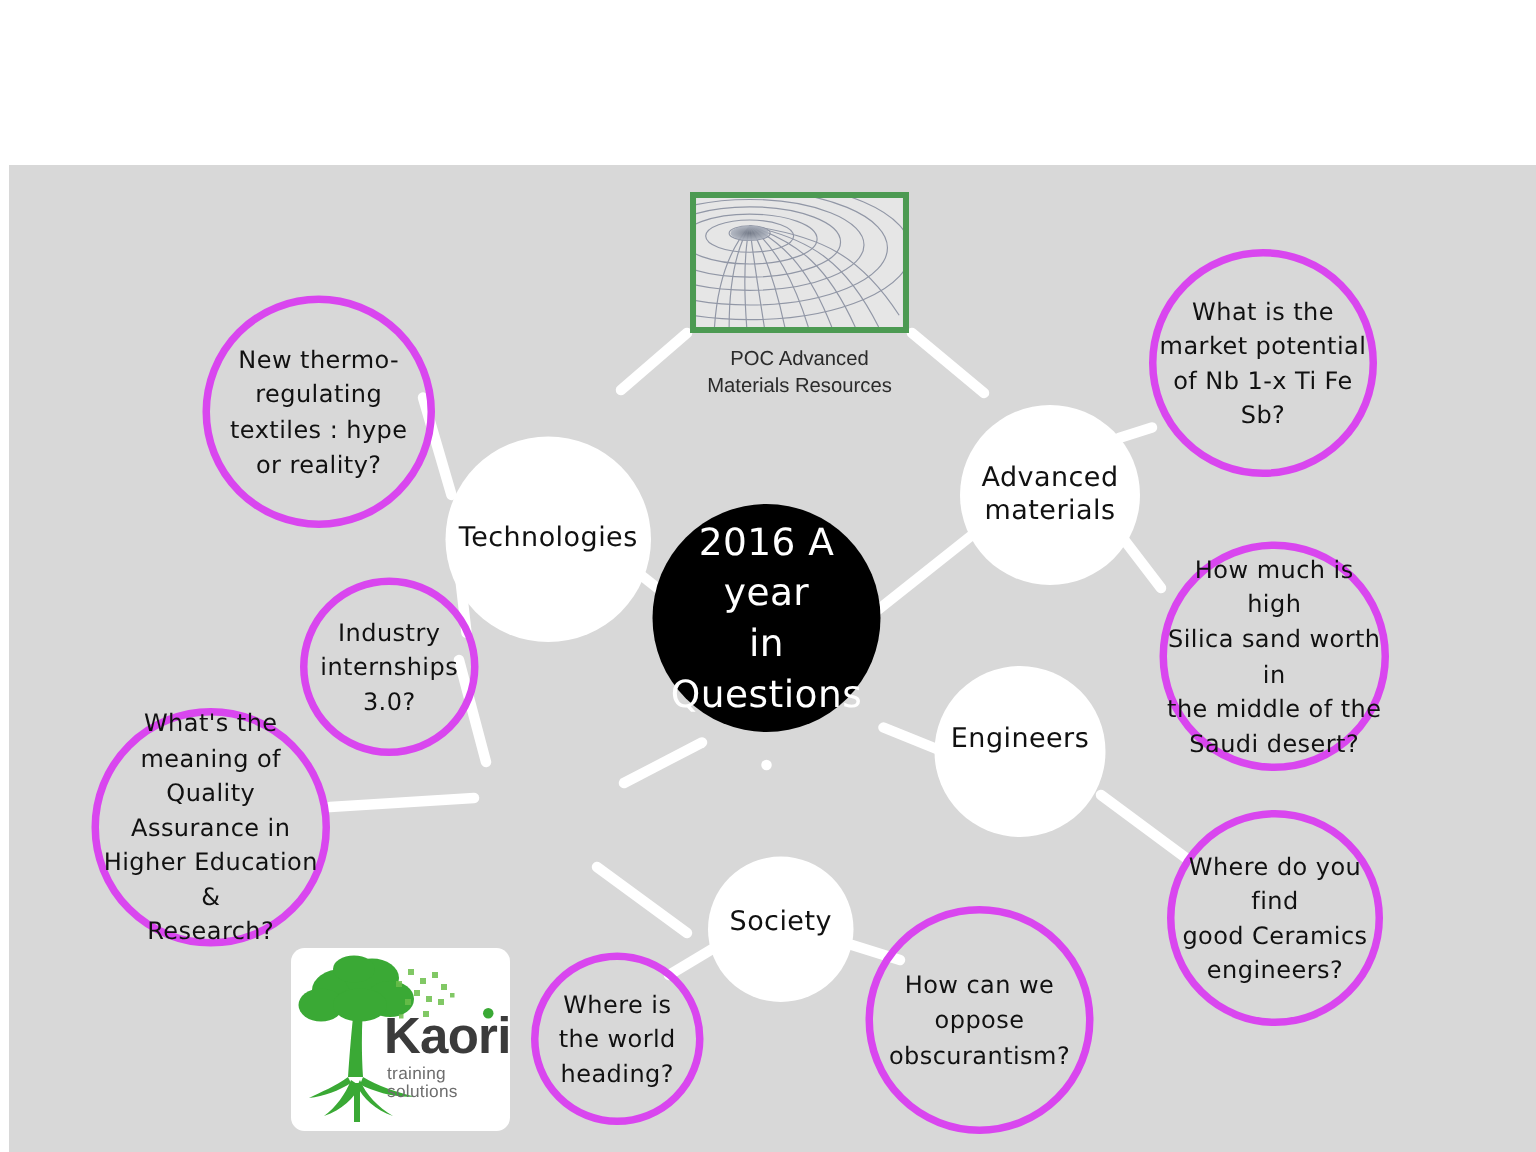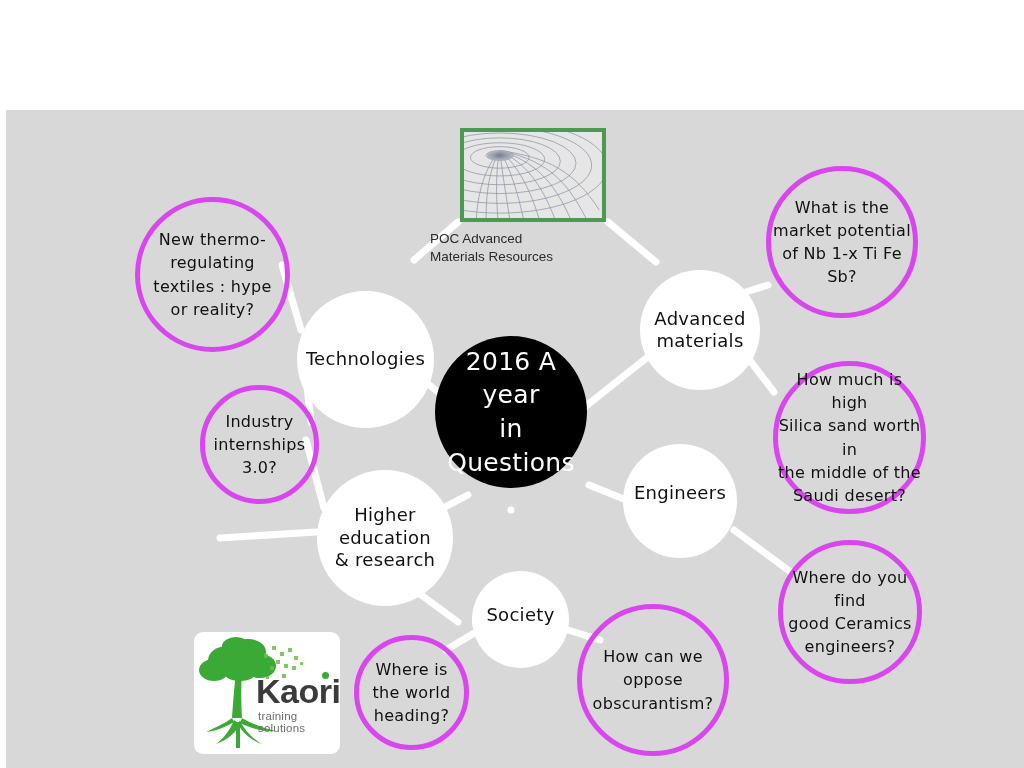--- a/index.html
+++ b/index.html
@@ -100,20 +100,21 @@
     box-sizing: border-box;
     border: 4px solid #4c9a52;
     background: #e2e2e2;
     overflow: hidden;
   }
   #image-caption {
     position: absolute;
     left: 424px;
     top: 120px;
     width: 206px;
+    text-align: center;
     font-family: "Liberation Sans", sans-serif;
     font-size: 13.5px;
     line-height: 1.35;
     color: #2b2b2b;
     white-space: pre-line;
   }
 
   
   #logo-card {
     position: absolute;
@@ -286,25 +287,20 @@
 
     <div class="node topic" style="left:634px; top:160px; width:120px; height:120px;">
       <span class="node-text">Advanced
 materials</span>
     </div>
 
     <div class="node topic" style="left:617px; top:334px; width:114px; height:114px;">
       <span class="node-text" style="transform:translateY(-8px);">Engineers</span>
     </div>
 
-    <div class="node topic" style="left:311px; top:360px; width:136px; height:136px;">
-      <span class="node-text">Higher
-education
-&amp; research</span>
-    </div>
 
     <div class="node topic" style="left:466px; top:461px; width:97px; height:97px;">
       <span class="node-text" style="transform:translateY(-4px);">Society</span>
     </div>
 
     <div class="node question" style="left:129px; top:87px; width:155px; height:155px;">
       <span class="node-text">New thermo-
 regulating
 textiles : hype
 or reality?</span>
@@ -330,20 +326,27 @@
 the middle of the
 Saudi desert?</span>
     </div>
 
     <div class="node question" style="left:194px; top:275px; width:119px; height:119px;">
       <span class="node-text">Industry
 internships
 3.0?</span>
     </div>
 
+    <div class="node question" style="left:55px; top:362px; width:159px; height:159px;">
+      <span class="node-text">What's the
+meaning of Quality
+Assurance in
+Higher Education &amp;
+Research?</span>
+    </div>
 
     <div class="node question" style="left:348px; top:525px; width:115px; height:115px;">
       <span class="node-text">Where is
 the world
 heading?</span>
     </div>
 
     <div class="node question" style="left:571px; top:494px; width:152px; height:152px;">
       <span class="node-text">How can we
 oppose

